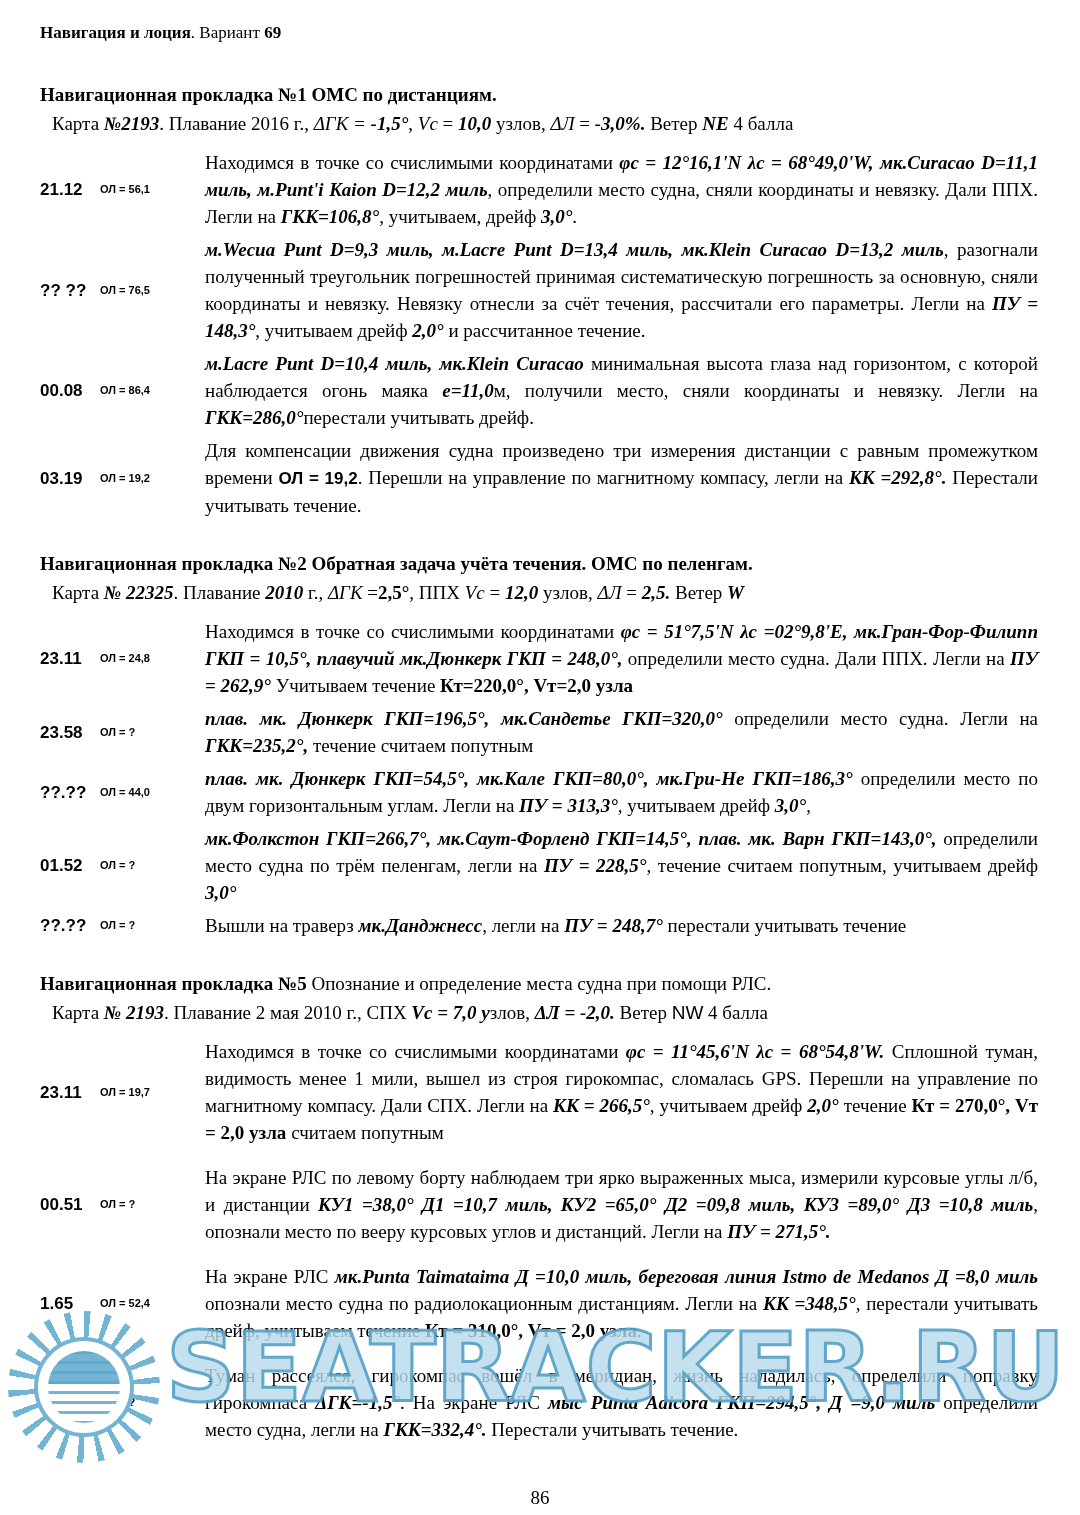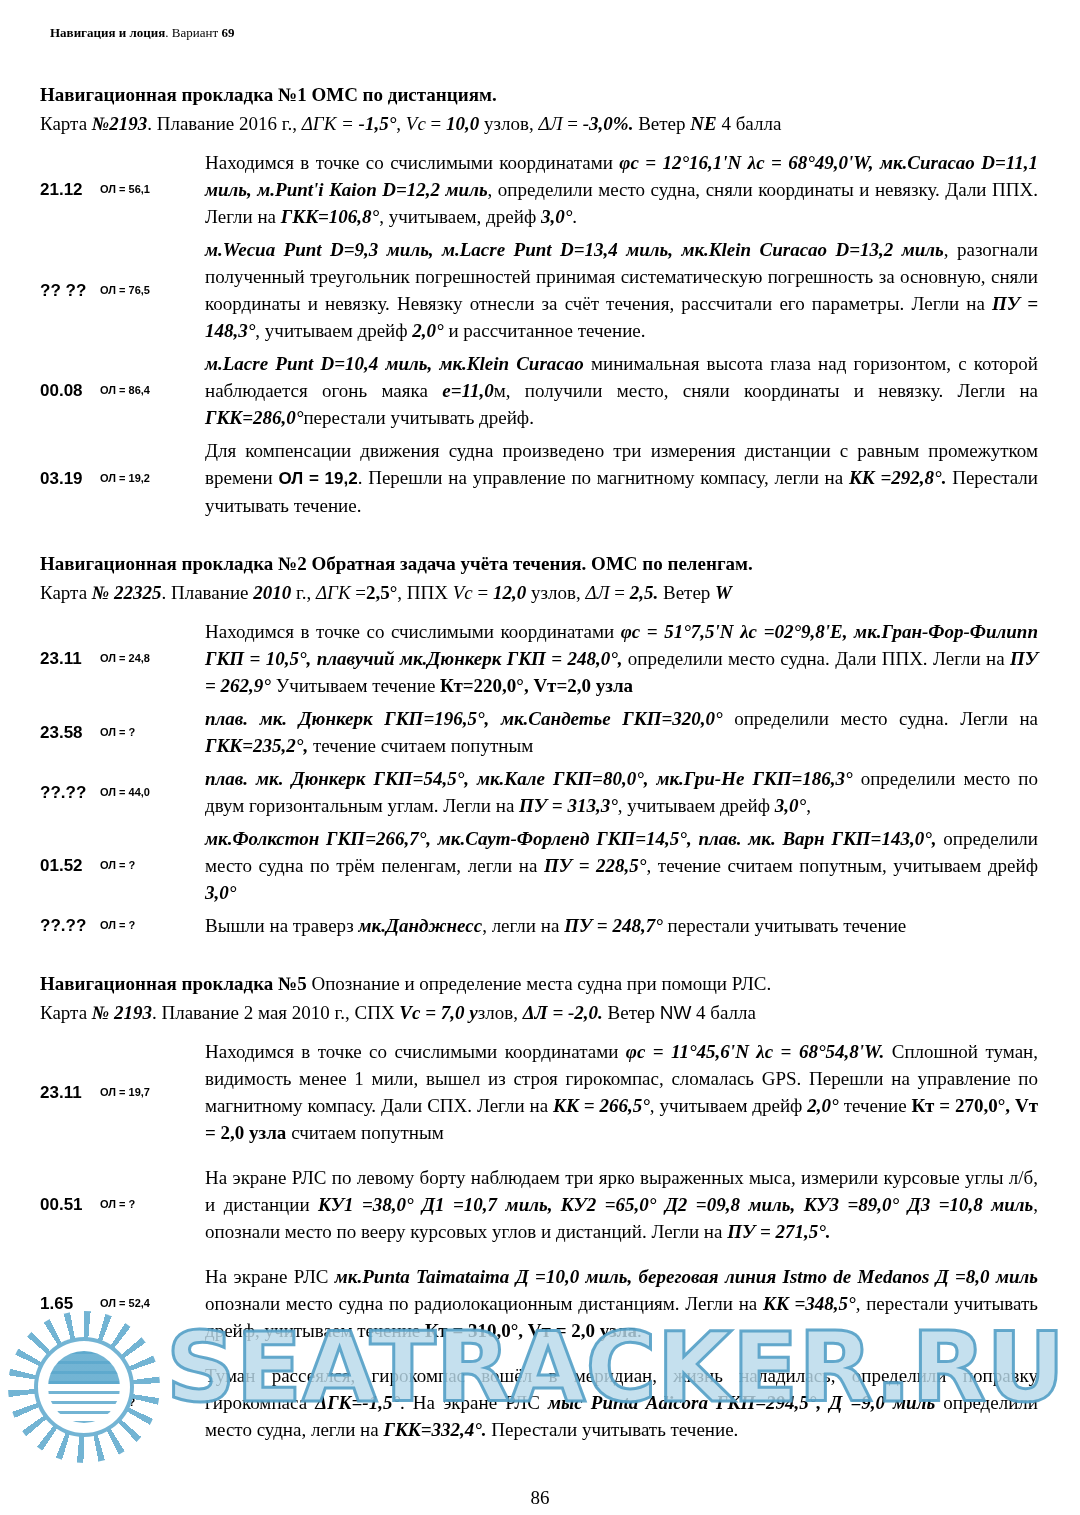--- a/index.html
+++ b/index.html
@@ -2,24 +2,24 @@
 <html><head>
 <meta charset="utf-8">
 <style>
   html,body{margin:0;padding:0;background:#e8e8e8;}
   .page{
     position:relative;width:1080px;height:1515px;background:#ffffff;
     margin:0 auto;overflow:hidden;box-sizing:border-box;
     padding:20px 42px 0 40px;color:#000;
     font-family:"Liberation Serif", serif;
   }
-  .doc-header{font-size:13px;line-height:26px;margin:0 0 36px 10px;}
+  .doc-header{font-size:17px;line-height:26px;margin:0 0 36px 0;}
   section{display:block;}
   .sec-heading{font-size:19px;line-height:26px;margin:12px 0 3px 0;font-weight:normal;}
-  .sec-subtitle{font-size:19px;line-height:26px;margin:0 0 12px 0;}
+  .sec-subtitle{font-size:19px;line-height:26px;margin:0 0 12px 12px;}
   .sec-gap{margin-top:32px;}
   .entry{display:flex;align-items:center;margin:0 0 6px 0;}
   .entry.wide{margin-bottom:18px;}
   .entry-time{
     width:60px;flex:0 0 60px;
     font-family:"Liberation Sans", sans-serif;font-weight:bold;font-size:17px;
     line-height:27px;
   }
   .entry-ol{
     width:105px;flex:0 0 105px;

